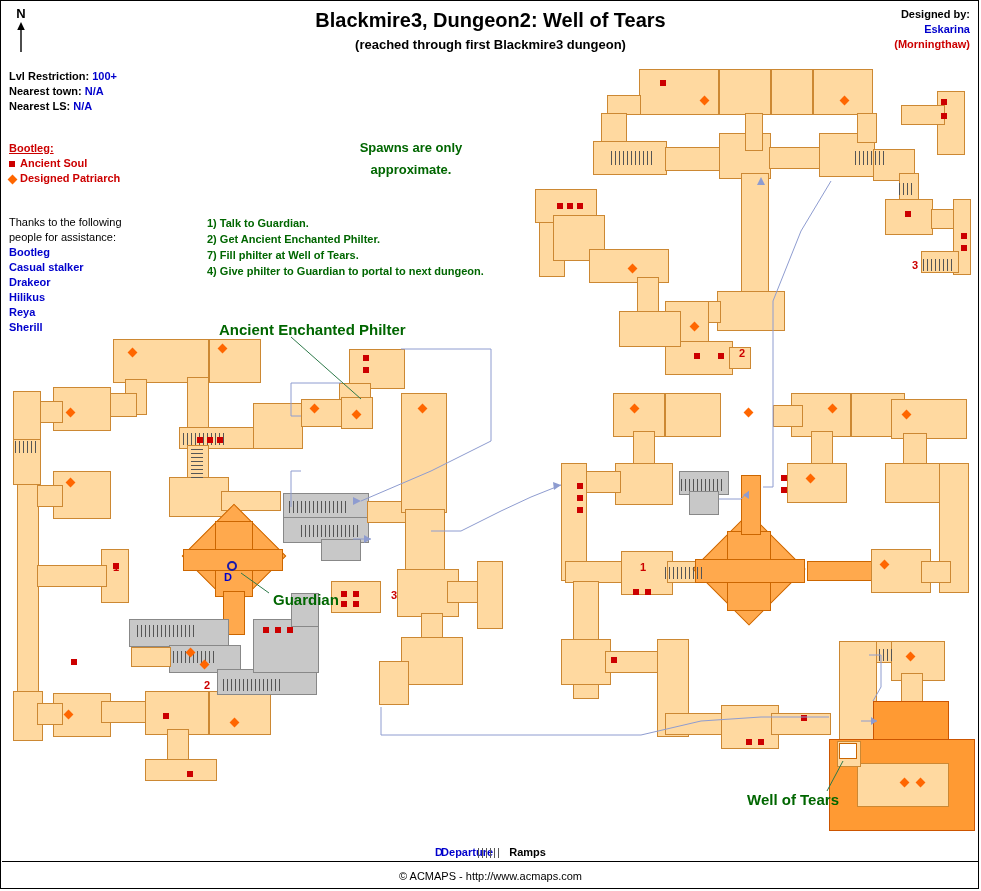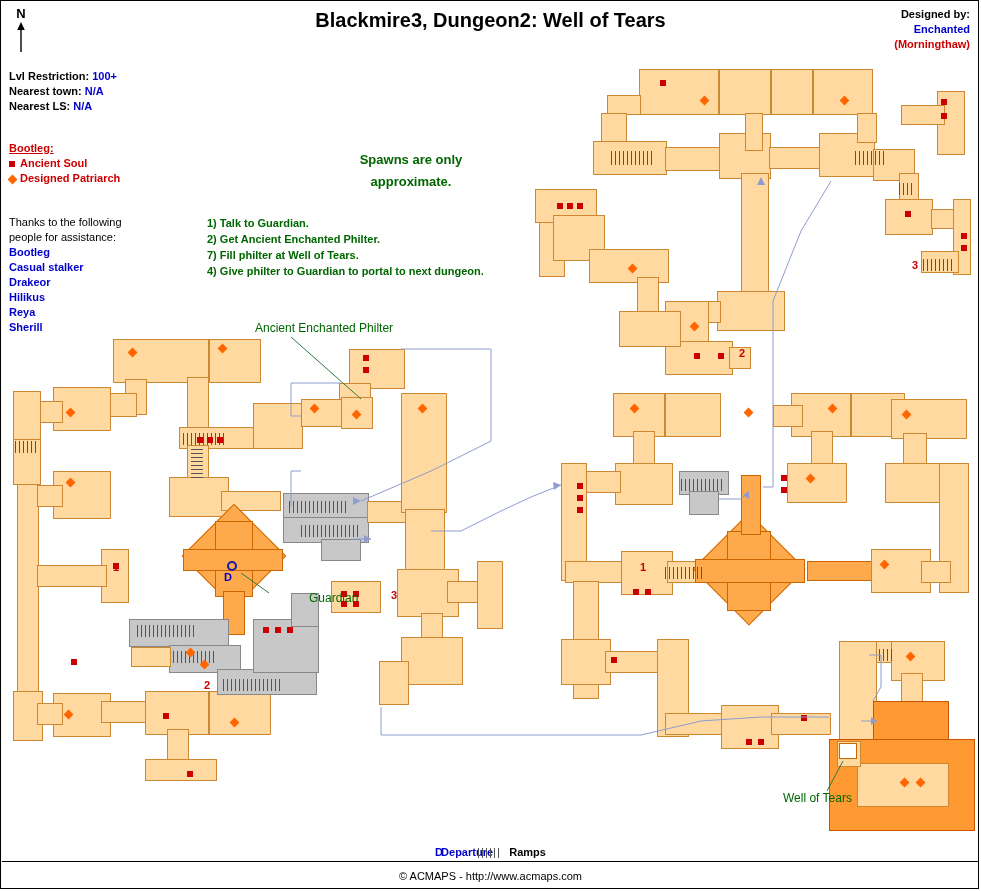--- a/index.html
+++ b/index.html
@@ -45,26 +45,26 @@
   #undead { left:8px; top:140px; font-size:11px; font-weight:bold; line-height:15px; }
   #undead .hdr { color:#cc0000; text-decoration:underline; }
   #undead .ent { color:#cc0000; }
   .sq-marker { display:inline-block; width:6px; height:6px; background:#cc0000; margin-right:5px; vertical-align:middle; }
   .di-marker { display:inline-block; width:7px; height:7px; background:#ff6600; margin-right:4px; vertical-align:middle;
                transform:rotate(45deg); }
 
   #thanks { left:8px; top:214px; font-size:11px; font-weight:normal; color:#000; line-height:15px; }
   #thankslist { left:8px; top:244px; font-size:11px; font-weight:bold; color:#0000cc; line-height:15px; }
 
-  #spawnnote { left:310px; top:148px; width:200px; text-align:center;
+  #spawnnote { left:310px; top:136px; width:200px; text-align:center;
                font-size:13px; font-weight:bold; color:#006600; line-height:22px; }
 
   #steps { left:206px; top:214px; font-size:11px; font-weight:bold; color:#006600; line-height:16px; }
 
-  .lbl-green { font-size:12px; font-weight:normal; color:#006600;margin-left:36px; }
+  .lbl-green { font-size:15px; font-weight:bold; color:#006600; }
 
   
   #legend { left:0; bottom:30px; width:979px; text-align:center; font-size:11px; font-weight:bold; color:#000; }
   #legend .dep { color:#0000cc; }
   #legend .sep { display:inline-block; width:40px; }
   #copyright { left:0; bottom:6px; width:979px; text-align:center; font-size:11px; color:#000; }
   #footline { left:1px; bottom:26px; width:977px; height:1px; background:#000; }
 
   
   .room {
@@ -107,24 +107,25 @@
     <div class="n">N</div>
     <div class="arrow">
       <svg width="14" height="30" viewBox="0 0 14 30">
           <line x1="7" y1="30" x2="7" y2="3" stroke="#000" stroke-width="1.4"></line>
           <polygon points="7,0 3.2,8 10.8,8" fill="#000"></polygon>
         </svg>
     </div>
   </div>
 
   <div id="title" class="abs">Blackmire3, Dungeon2: Well of Tears</div>
+  <div id="subtitle" class="abs">(reached through first Blackmire3 dungeon)</div>
 
   <div id="designed" class="abs">
     <div>Designed by:</div>
-    <div class="author">Enchanted</div>
+    <div class="author">Eskarina</div>
     <div class="sub">(Morningthaw)</div>
   </div>
 
   <div id="info" class="abs">
     <div>
       <span>Lvl Restriction:</span>
       <span class="val">100+</span>
     </div>
     <div>
       <span>Nearest town:</span>

